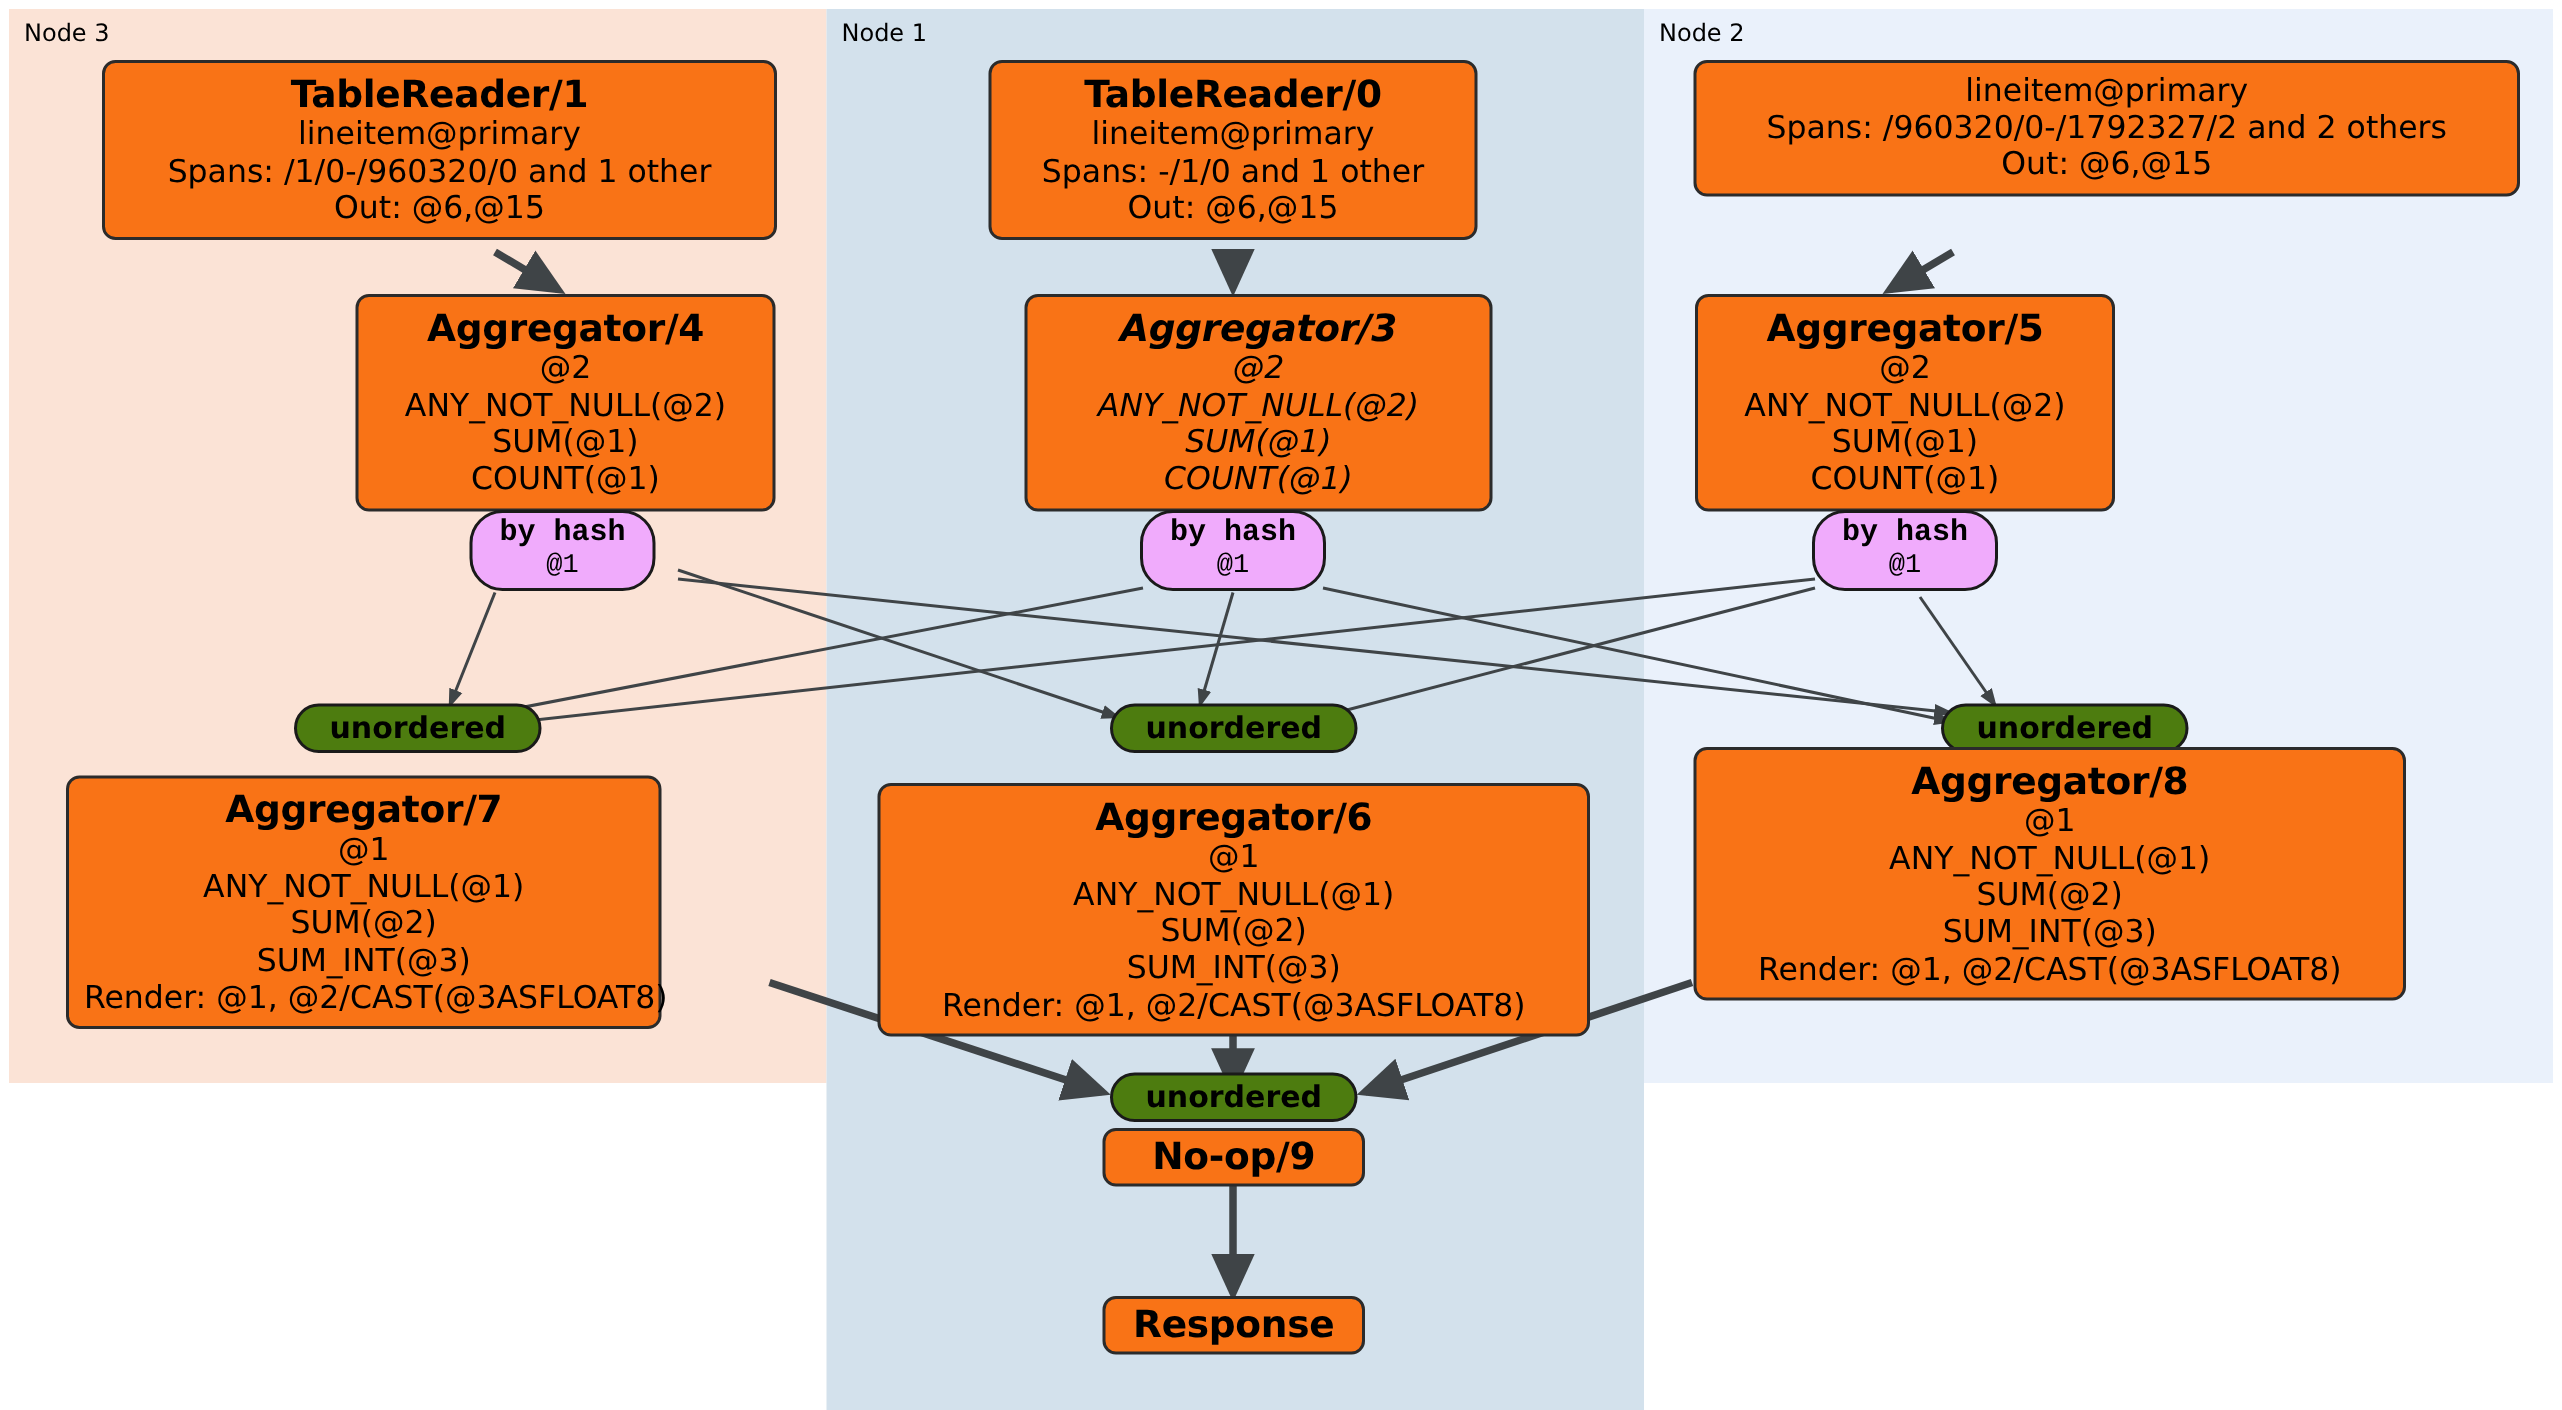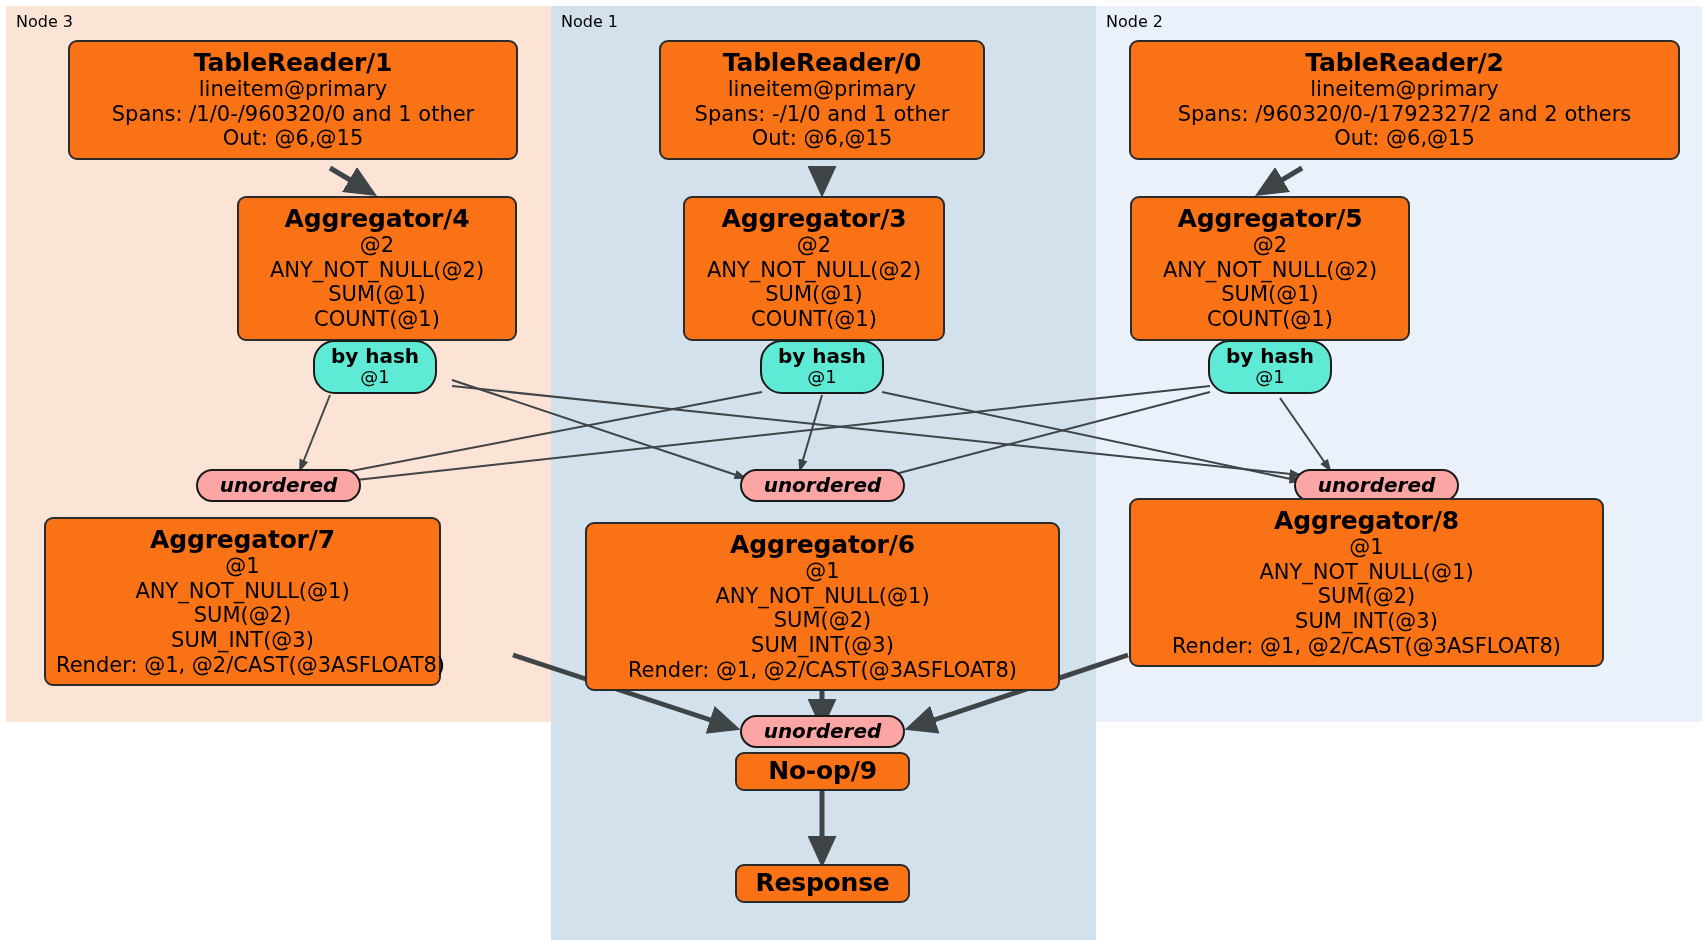--- a/index.html
+++ b/index.html
@@ -96,27 +96,27 @@
   .pill .plabel {
     font-weight: bold;
     font-size: 20px;
     white-space: nowrap;
   }
   .pill .psub {
     font-size: 18px;
     white-space: nowrap;
   }
   .pill-hash {
-    background: #5eead4;
+    background: #f0abfc;
+    font-family: Liberation Mono, monospace;
   }
   .pill-unordered {
-    background: #fca5a5;
+    background: #4d7c0f;
     border-radius: 20px;
     padding: 3px 16px 4px 16px;
-    font-style: italic;
   }
 </style>
 </head>
 <body>
 
 <div id="stage">
 
   <div class="panel" id="panel-node3">
     <div class="panel-label">Node 3</div>
   </div>
@@ -168,35 +168,34 @@
   </div>
 
   <div class="proc" style="left:659px; top:40px; width:326px;">
     <div class="title">TableReader/0</div>
     <div class="line">lineitem@primary</div>
     <div class="line">Spans: -/1/0 and 1 other</div>
     <div class="line">Out: @6,@15</div>
   </div>
 
   <div class="proc" style="left:1129px; top:40px; width:551px;">
-    <div class="title">TableReader/2</div>
     <div class="line">lineitem@primary</div>
     <div class="line">Spans: /960320/0-/1792327/2 and 2 others</div>
     <div class="line">Out: @6,@15</div>
   </div>
 
   <div class="proc" style="left:237px; top:196px; width:280px;">
     <div class="title">Aggregator/4</div>
     <div class="line">@2</div>
     <div class="line">ANY_NOT_NULL(@2)</div>
     <div class="line">SUM(@1)</div>
     <div class="line">COUNT(@1)</div>
   </div>
 
-  <div class="proc" style="left:683px; top:196px; width:262px;">
+  <div class="proc" style="left:683px; top:196px; width:312px;font-style:italic;">
     <div class="title">Aggregator/3</div>
     <div class="line">@2</div>
     <div class="line">ANY_NOT_NULL(@2)</div>
     <div class="line">SUM(@1)</div>
     <div class="line">COUNT(@1)</div>
   </div>
 
   <div class="proc" style="left:1130px; top:196px; width:280px;">
     <div class="title">Aggregator/5</div>
     <div class="line">@2</div>

